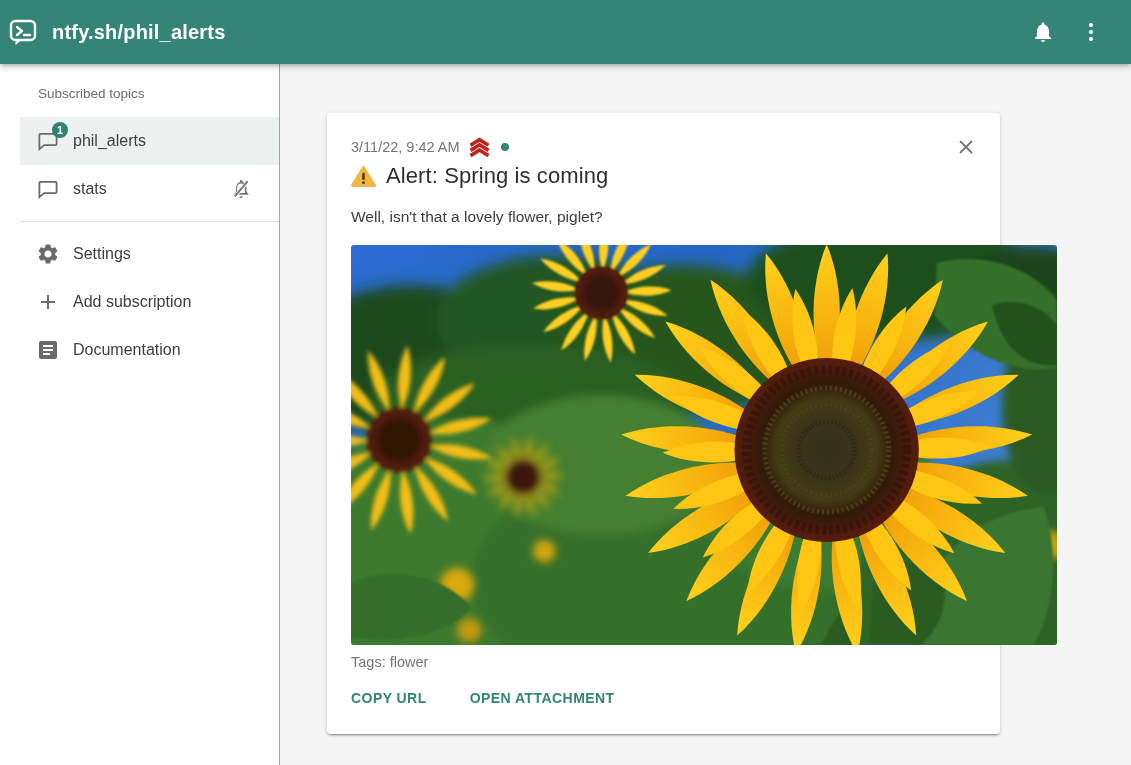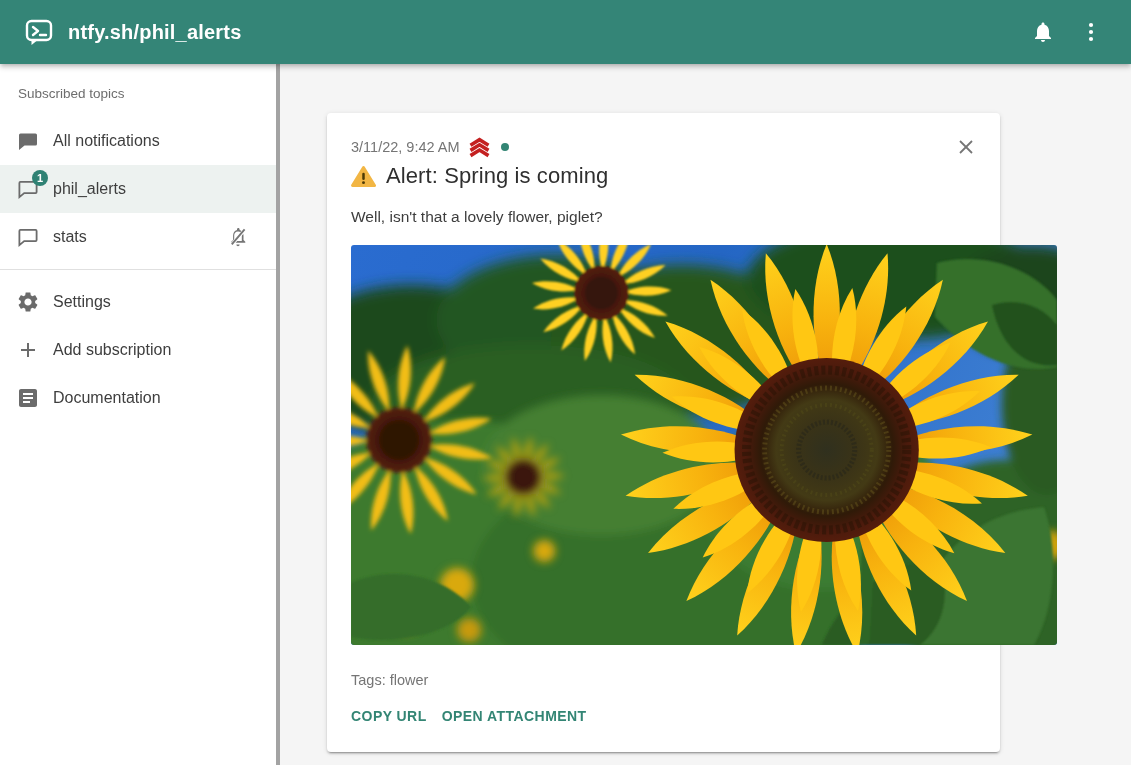--- a/index.html
+++ b/index.html
@@ -2,30 +2,30 @@
 <html><head>
 <meta charset="utf-8">
 <style>
   * { box-sizing: border-box; margin: 0; padding: 0; }
   html,body { width:1131px; height:765px; overflow:hidden;
     font-family:"Liberation Sans", sans-serif; background:#f5f5f5; }
 
   
   .appbar { position:absolute; top:0; left:0; width:1131px; height:64px;
     background:#348577; color:#fff; display:flex; align-items:center;
-    padding:0 16px 0 24px; z-index:20;
+    padding:0 16px 0 8px; z-index:20;
     box-shadow:0 2px 4px -1px rgba(0,0,0,.2), 0 4px 5px 0 rgba(0,0,0,.14); }
   .appbar-title { font-size:20px; font-weight:700; letter-spacing:.2px; margin-left:14px; }
   .appbar-spacer { flex:1; }
   .iconbtn { width:48px; height:48px; border:none; background:transparent; color:#fff;
     display:flex; align-items:center; justify-content:center; border-radius:50%; cursor:pointer; }
 
   
   .sidebar { position:absolute; top:64px; left:0; width:280px; bottom:0;
-    background:#fff; border-right:4px solid #a3a3a3; z-index:10; }
+    background:#fff; border-right:1px solid #a3a3a3; z-index:10;padding-left:20px; }
   .section-label { padding:22px 18px 16px 18px; font-size:13.5px; color:#6d6d6d; }
   .srow { height:48px; display:flex; align-items:center; padding-left:16px;
     cursor:pointer; position:relative; color:#3e3e3e; }
   .srow.selected { background:#edf2f0; }
   .sicon { width:24px; height:24px; color:#6b6b6b; position:relative; flex:0 0 24px; }
   .slabel { margin-left:13px; font-size:16px; }
   .strail { position:absolute; right:26px; top:12px; width:24px; height:24px; color:#757575; }
   .badge { position:absolute; top:-7px; right:-8px; min-width:16px; height:16px;
     background:#2f8274; color:#fff; border-radius:50%; font-size:11px; font-weight:700;
     display:flex; align-items:center; justify-content:center; padding:0 2px; }
@@ -41,22 +41,22 @@
   .meta { display:flex; align-items:center; height:20px; }
   .date { font-size:14.5px; color:#757575; }
   .prio-icon { margin-left:7px; display:flex; align-items:center; }
   .dot { width:8px; height:8px; border-radius:50%; background:#338574; margin-left:9px; }
   .title-row { display:flex; align-items:center; margin-top:5px; height:28px; }
   .warn-icon { margin-right:10px; display:flex; }
   .card-title { font-size:22px; font-weight:400; color:#2f2f2f; letter-spacing:.1px; }
   .card-body { margin-top:16px; font-size:15.5px; color:#3d3d3d; line-height:21px; }
   .attachment { margin-top:18px; width:706px; height:400px; border-radius:3px; overflow:hidden;
     cursor:pointer; line-height:0; }
-  .tags { margin-top:27px; font-size:14.5px; color:#757575; }
-  .actions { margin-top:16px; display:flex; gap:15px; }
+  .tags { margin-top:9px; font-size:14.5px; color:#757575; }
+  .actions { margin-top:16px; display:flex; gap:43px; }
   .action-btn { border:none; background:transparent; color:#338574; font-family:inherit;
     font-size:14px; font-weight:700; letter-spacing:.45px; cursor:pointer; padding:4px 0; }
 </style>
 </head>
 <body>
 
 <header class="appbar">
   <span style="display:flex;">
     <svg width="30" height="30" viewBox="0 0 30 30">
       <rect x="3" y="4" width="24" height="19" rx="4.5" fill="none" stroke="#fff" stroke-width="2.4"></rect>
@@ -81,28 +81,20 @@
           <circle cx="12" cy="12" r="2.1"></circle>
           <circle cx="12" cy="19" r="2.1"></circle>
       </svg>
     </span>
   </button>
 </header>
 
 <aside class="sidebar">
   <div class="section-label">Subscribed topics</div>
 
-  <div class="srow">
-    <span class="sicon">
-      <svg width="24" height="24" viewBox="0 0 24 24" fill="#6b6b6b">
-        <path d="M4.5 4.5 h15 a1.5 1.5 0 0 1 1.5 1.5 v9 a1.5 1.5 0 0 1 -1.5 1.5 H8.5 l-5.5 4.6 V6 a1.5 1.5 0 0 1 1.5 -1.5 z"></path>
-      </svg>
-    </span>
-    <span class="slabel">All notifications</span>
-  </div>
 
   <div class="srow selected">
     <span class="sicon">
       <svg width="24" height="24" viewBox="0 0 24 24" fill="none" stroke="#6b6b6b" stroke-width="1.8">
         <path d="M4.4 4.9 h15.2 a1 1 0 0 1 1 1 v9.2 a1 1 0 0 1 -1 1 H8.2 l-4.8 4 V5.9 a1 1 0 0 1 1 -1 z"></path>
       </svg>
       <span class="badge">1</span>
     </span>
     <span class="slabel">phil_alerts</span>
   </div>

